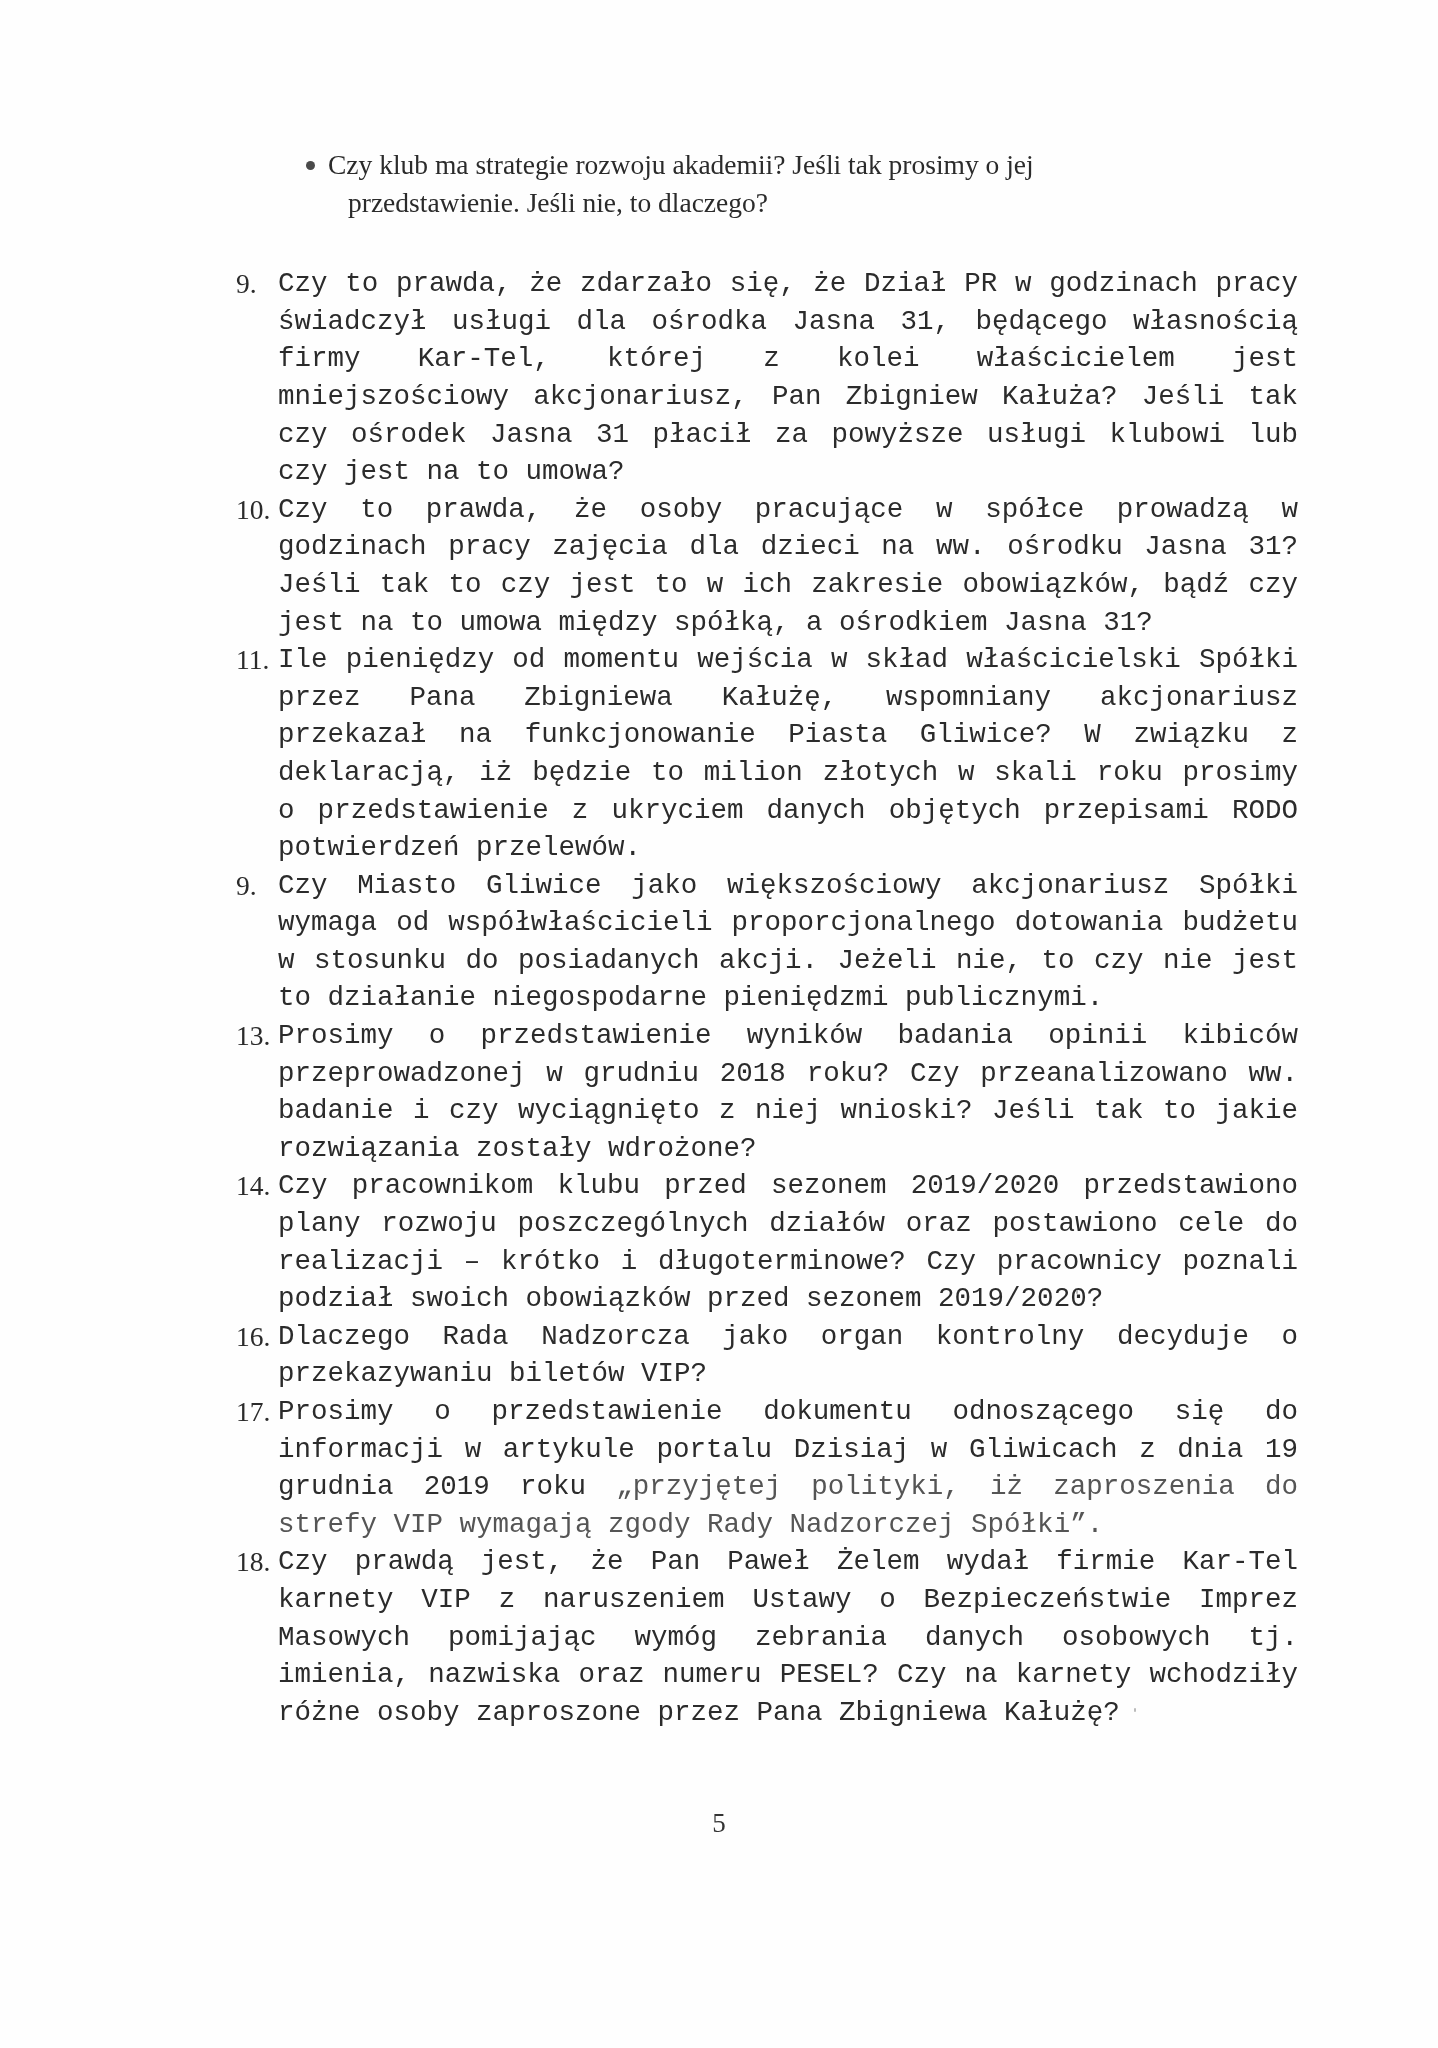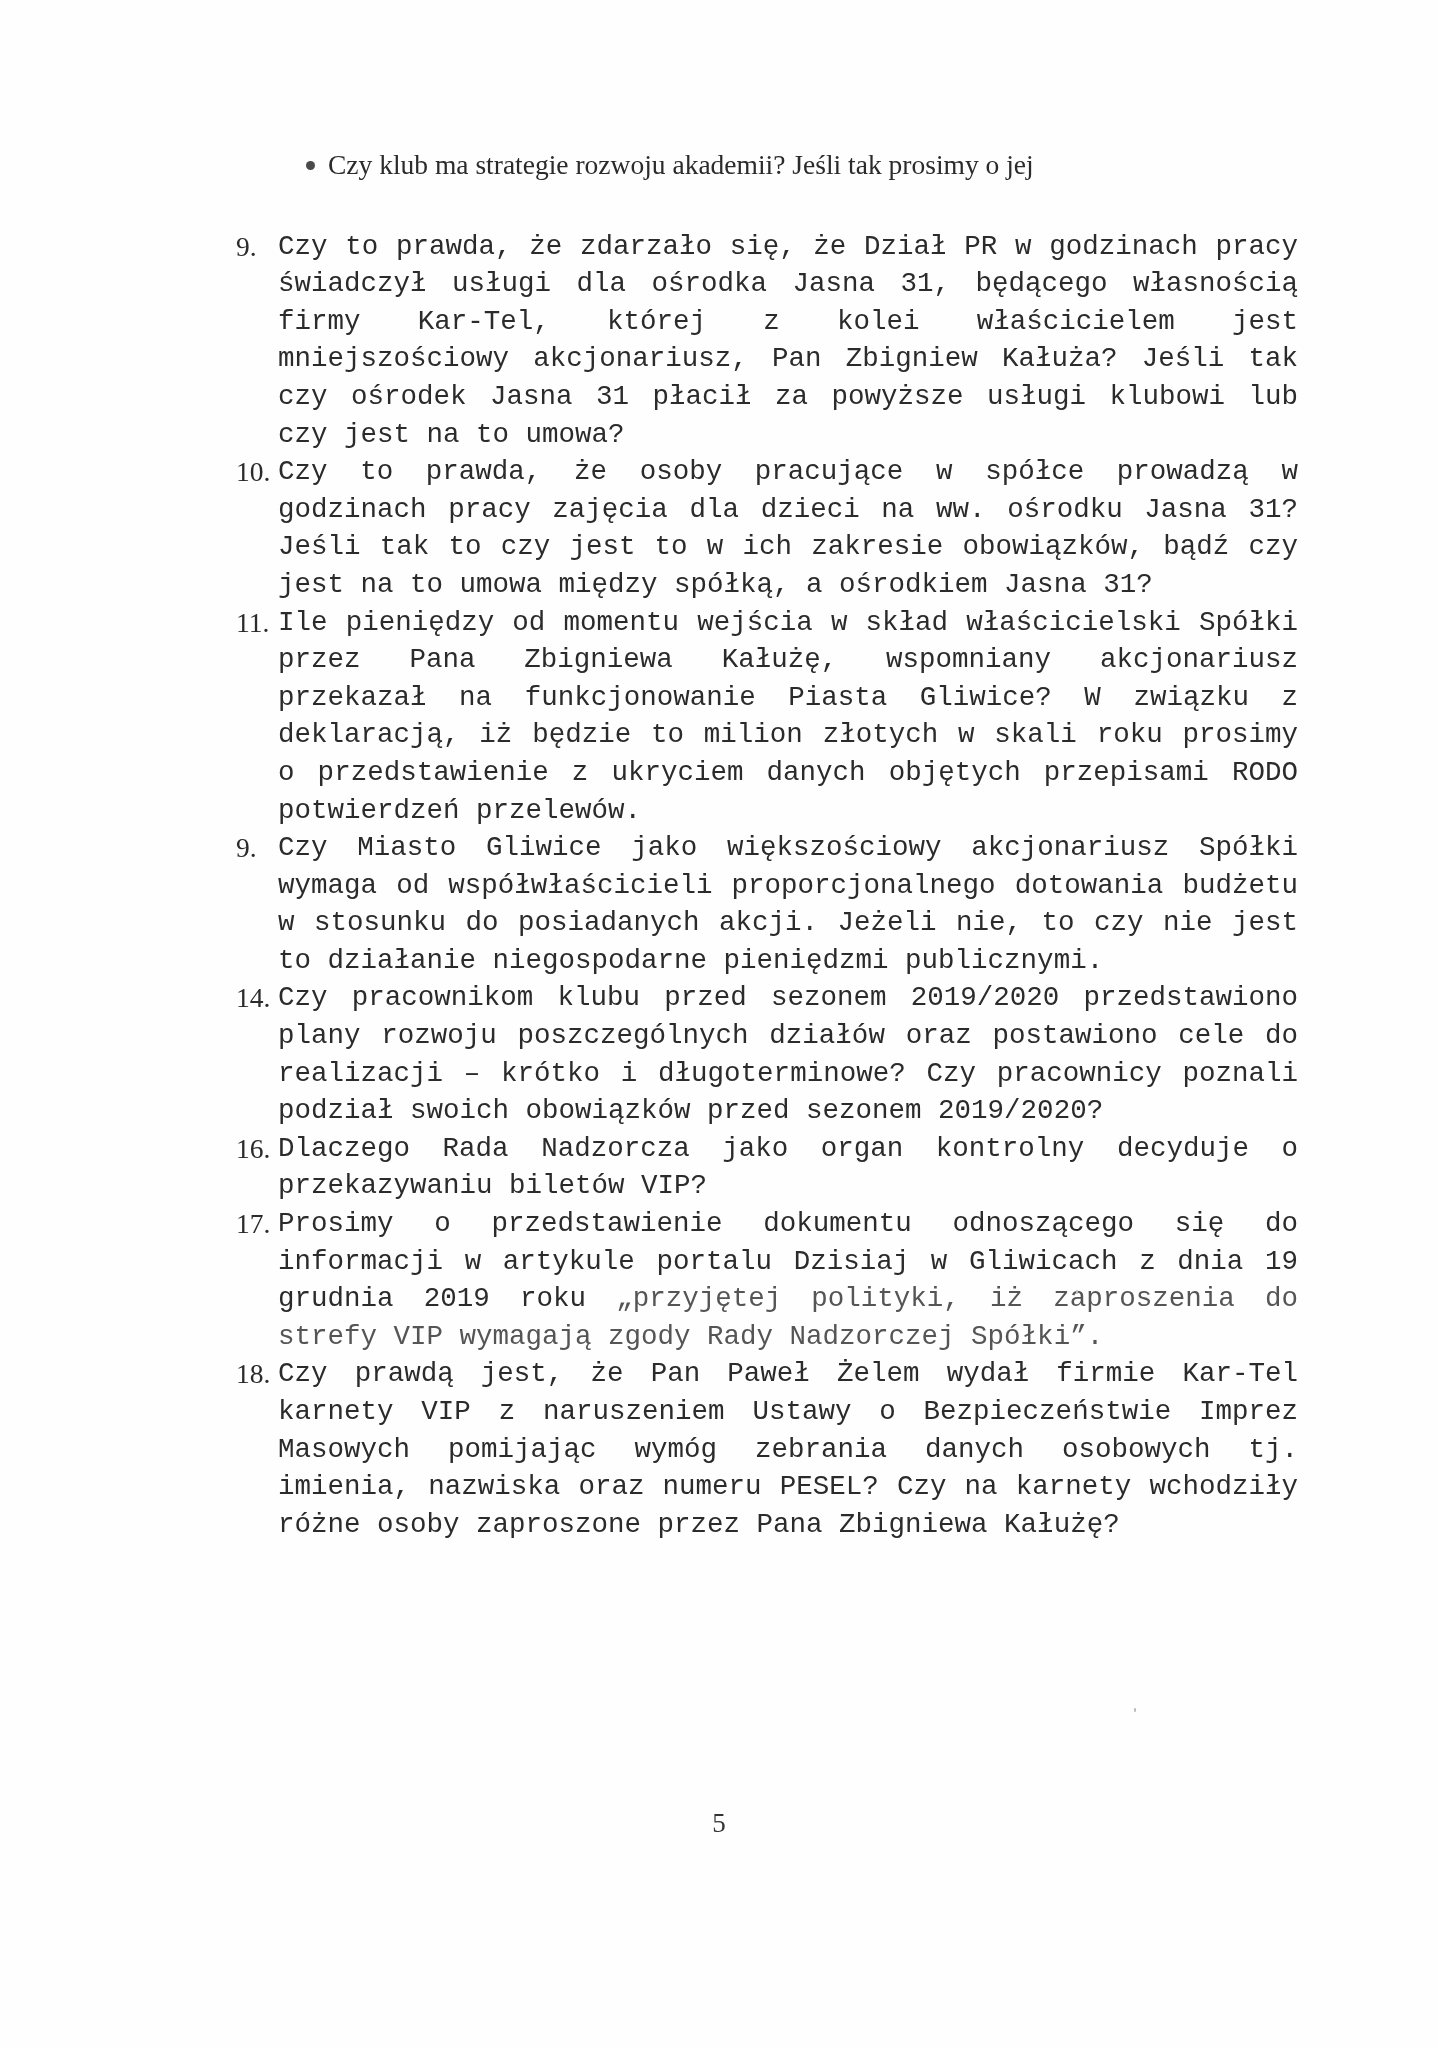--- a/index.html
+++ b/index.html
@@ -79,38 +79,43 @@
   </style>
 </head>
 <body>
 
 <div class="page">
   <div class="content">
 
     <div class="bullet-item">
       <span class="bullet-dot"></span>
       <span class="bullet-text-wrap">Czy klub ma strategie rozwoju akademii? Jeśli tak prosimy o jej</span>
+      <span class="line2">przedstawienie. Jeśli nie, to dlaczego?</span>
     </div>
 
     <ol class="questions">
       <li class="q q9">
         <span class="q-num">9.</span>
         <span class="q-text">Czy to prawda, że zdarzało się, że Dział PR w godzinach pracy świadczył usługi dla ośrodka Jasna 31, będącego własnością firmy Kar-Tel, której z kolei właścicielem jest mniejszościowy akcjonariusz, Pan Zbigniew Kałuża? Jeśli tak czy ośrodek Jasna 31 płacił za powyższe usługi klubowi lub czy jest na to umowa?</span>
       </li>
       <li class="q">
         <span class="q-num">10.</span>
         <span class="q-text">Czy to prawda, że osoby pracujące w spółce prowadzą w godzinach pracy zajęcia dla dzieci na ww. ośrodku Jasna 31? Jeśli tak to czy jest to w ich zakresie obowiązków, bądź czy jest na to umowa między spółką, a ośrodkiem Jasna 31?</span>
       </li>
       <li class="q">
         <span class="q-num">11.</span>
         <span class="q-text">Ile pieniędzy od momentu wejścia w skład właścicielski Spółki przez Pana Zbigniewa Kałużę, wspomniany akcjonariusz przekazał na funkcjonowanie Piasta Gliwice? W związku z deklaracją, iż będzie to milion złotych w skali roku prosimy o przedstawienie z ukryciem danych objętych przepisami RODO potwierdzeń przelewów.</span>
       </li>
       <li class="q">
         <span class="q-num">9.</span>
         <span class="q-text">Czy Miasto Gliwice jako większościowy akcjonariusz Spółki wymaga od współwłaścicieli proporcjonalnego dotowania budżetu w stosunku do posiadanych akcji. Jeżeli nie, to czy nie jest to działanie niegospodarne pieniędzmi publicznymi.</span>
+      </li>
+      <li class="q">
+        <span class="q-num">13.</span>
+        <span class="q-text">Prosimy o przedstawienie wyników badania opinii kibiców przeprowadzonej w grudniu 2018 roku? Czy przeanalizowano ww. badanie i czy wyciągnięto z niej wnioski? Jeśli tak to jakie rozwiązania zostały wdrożone?</span>
       </li>
       <li class="q">
         <span class="q-num">14.</span>
         <span class="q-text">Czy pracownikom klubu przed sezonem 2019/2020 przedstawiono plany rozwoju poszczególnych działów oraz postawiono cele do realizacji – krótko i długoterminowe? Czy pracownicy poznali podział swoich obowiązków przed sezonem 2019/2020?</span>
       </li>
       <li class="q">
         <span class="q-num">16.</span>
         <span class="q-text">Dlaczego Rada Nadzorcza jako organ kontrolny decyduje o przekazywaniu biletów VIP?</span>
       </li>
       <li class="q">

